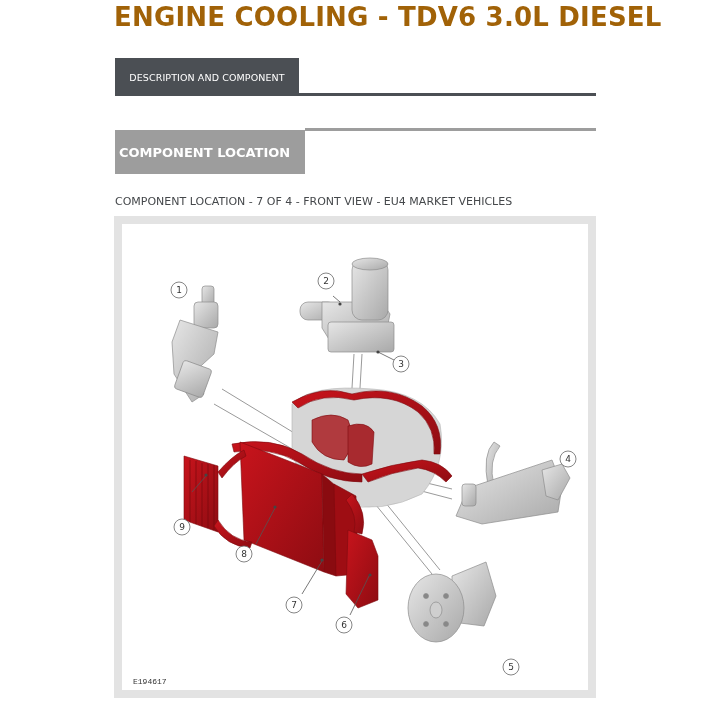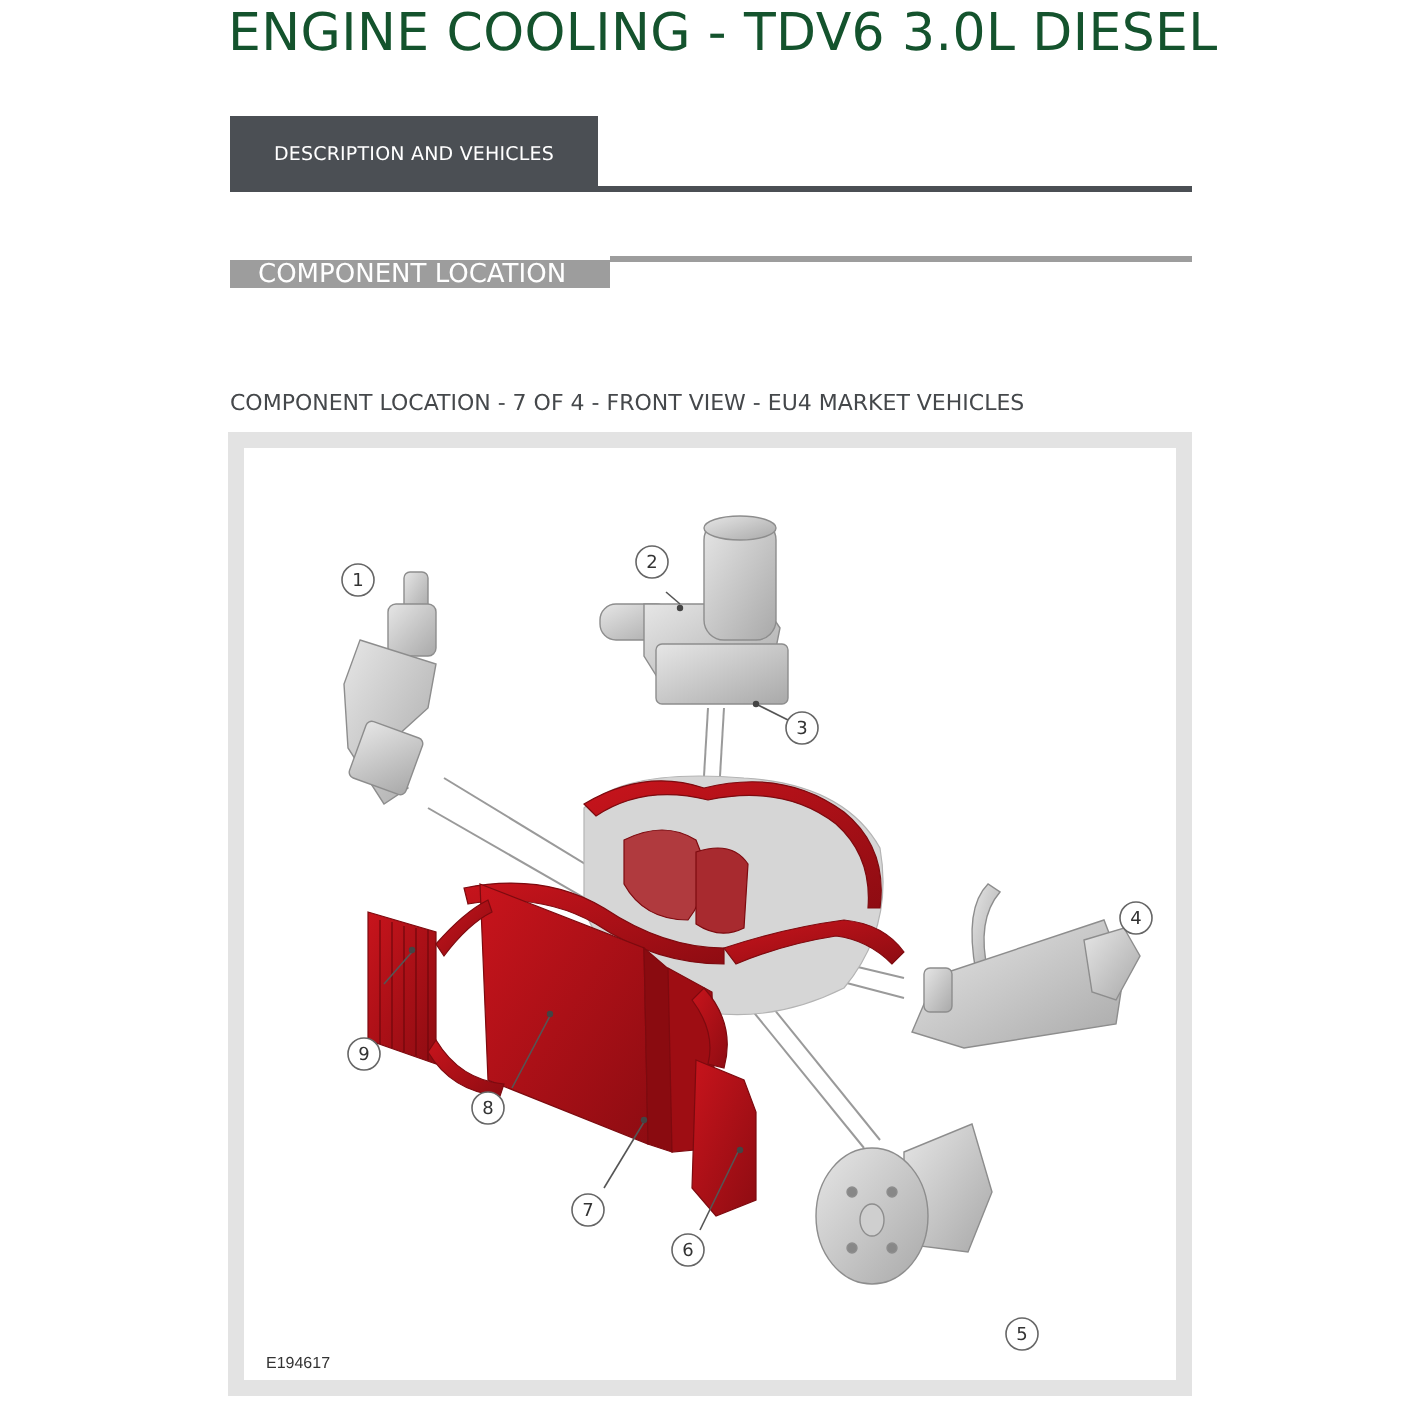--- a/index.html
+++ b/index.html
@@ -1,41 +1,41 @@
 <!DOCTYPE html>
 <html><head>
 <meta charset="utf-8">
 <style>
   html, body { margin: 0; padding: 0; background: #ffffff; }
   body { width: 702px; height: 702px; position: relative; overflow: hidden;
          font-family: "DejaVu Sans", "Liberation Sans", sans-serif; color: #4a4d50; }
-  .title { position: absolute; left: 114px; top: 2px; font-size: 26px; font-weight: normal;
-           letter-spacing: 0.2px; color: #14532d; margin: 0; white-space: nowrap; }
+  .title { position: absolute; left: 114px; top: 2px; font-size: 26px; font-weight: bold;
+           letter-spacing: 0.2px; color: #a16207; margin: 0; white-space: nowrap; }
   .tab-desc { position: absolute; left: 115px; top: 58px; width: 184px; height: 38px;
               background: #4b4f54; color: #ffffff; font-size: 9.5px; display: flex;
               align-items: center; justify-content: center; letter-spacing: 0.1px; }
   .tab-desc-line { position: absolute; left: 299px; top: 93px; width: 297px; height: 3px; background: #4b4f54; }
-  .tab-comp { position: absolute; left: 115px; top: 130px; width: 190px; height: 14px;
+  .tab-comp { position: absolute; left: 115px; top: 130px; width: 190px; height: 44px;
               background: #9d9d9d; color: #ffffff; font-size: 13px; display: flex;
-              align-items: center; padding-left: 14px; box-sizing: border-box; }
+              align-items: center; padding-left: 4px; box-sizing: border-box; font-weight: bold; }
   .tab-comp-line { position: absolute; left: 305px; top: 128px; width: 291px; height: 3px; background: #9d9d9d; }
   .subtitle { position: absolute; left: 115px; top: 195px; font-size: 11px; color: #45484b; white-space: nowrap; }
   .frame { position: absolute; left: 114px; top: 216px; width: 482px; height: 482px;
            box-sizing: border-box; border: 8px solid #e3e3e3; background: #ffffff; }
   .diagram { position: absolute; left: 0; top: 0; width: 466px; height: 466px; }
-  .fig-id { position: absolute; left: 11px; top: 453px; font-size: 8px; color: #333; font-family: Liberation Sans, sans-serif; }
+  .fig-id { position: absolute; left: 11px; top: 453px; font-size: 8px; color: #333; font-family: Liberation Mono, monospace; }
   .callout-num { font-size: 9px; fill: #333; font-family: "DejaVu Sans", sans-serif; }
 </style>
 </head>
 <body>
 
 <h1 class="title">ENGINE COOLING - TDV6 3.0L DIESEL</h1>
 
 <div class="tab-desc">
-  <span>DESCRIPTION AND VEHICLES</span>
+  <span>DESCRIPTION AND COMPONENT</span>
 </div>
 <div class="tab-desc-line"></div>
 
 <div class="tab-comp">
   <span>COMPONENT LOCATION</span>
 </div>
 <div class="tab-comp-line"></div>
 
 <div class="subtitle">COMPONENT LOCATION - 7 OF 4 - FRONT VIEW - EU4 MARKET VEHICLES</div>
 

